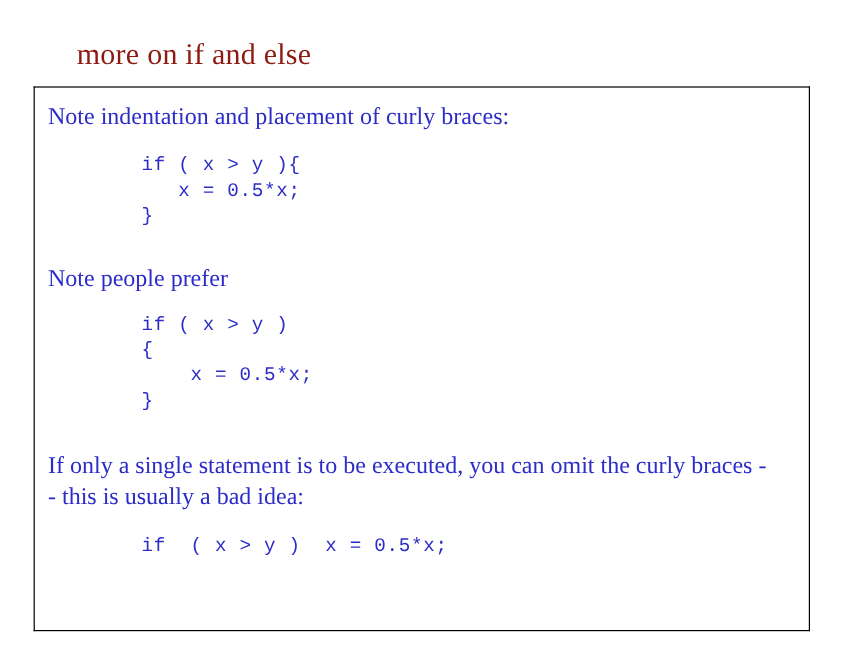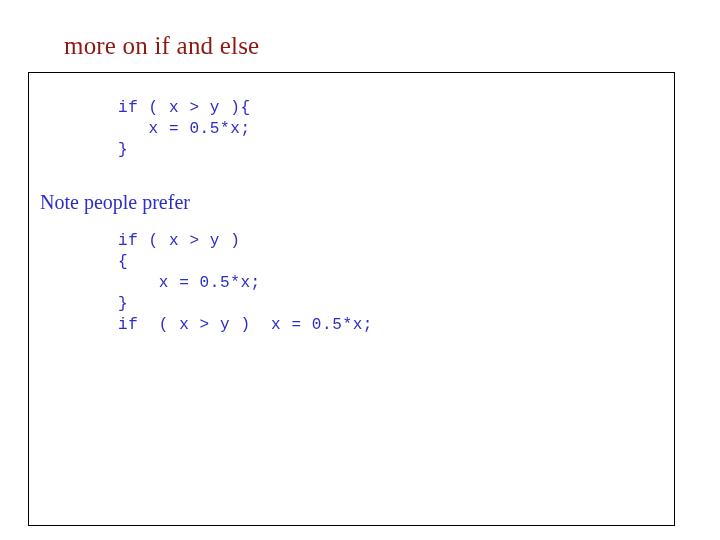--- a/index.html
+++ b/index.html
@@ -82,36 +82,38 @@
     font-size: 16px;
     color: #2c2cc8;
     white-space: pre;
     margin: 0;
     line-height: 21px;
     letter-spacing: 0.6px;
   }
   .code-block { margin-left: 78px; }
   .cb1 { margin-top: 18px; }
   .cb2 { margin-top: 16px; }
-  .cb3 { margin-left: 78px; }
+  .cb3 { margin-top: 18px; margin-left: 78px; }
 </style>
 </head>
 <body>
 
 <div class="slide">
   <div class="title">more on if and else</div>
   <div class="rule"></div>
   <div class="rule-bottom"></div>
   <div class="edge-left"></div>
   <div class="edge-right"></div>
 
   <div class="body">
+    <p class="para p1">Note indentation and placement of curly braces:</p>
     <pre class="code code-block cb1">if ( x &gt; y ){
    x = 0.5*x;
 }</pre>
     <p class="para p2">Note people prefer</p>
     <pre class="code code-block cb2">if ( x &gt; y )
 {
     x = 0.5*x;
 }</pre>
+    <p class="para p3">If only a single statement is to be executed, you can omit the curly braces -- this is usually a bad idea:</p>
     <pre class="code cb3">if  ( x &gt; y )  x = 0.5*x;</pre>
   </div>
 </div>
 
 </body></html>

